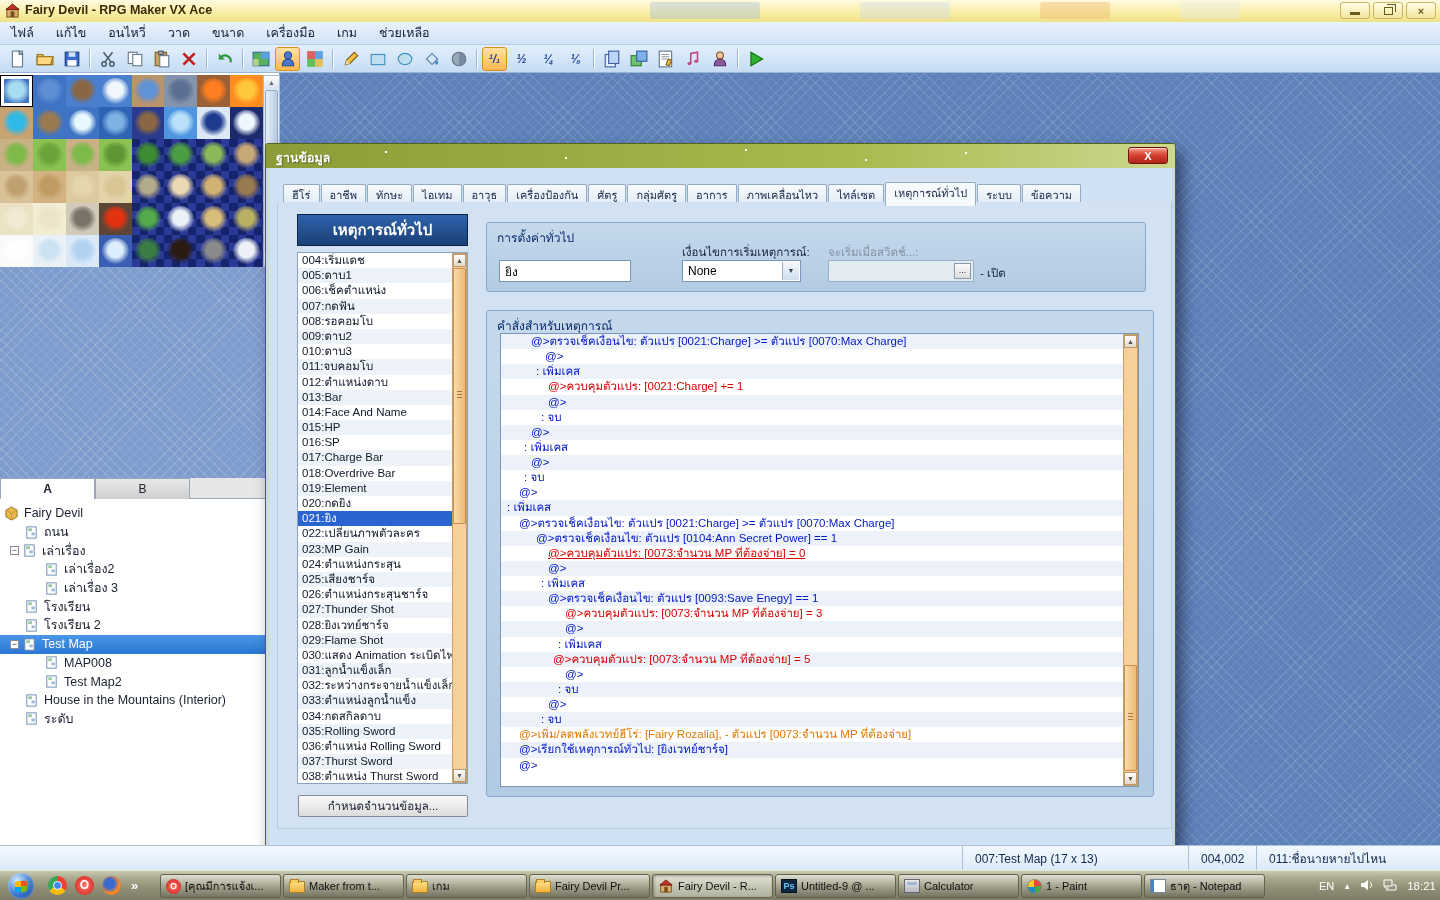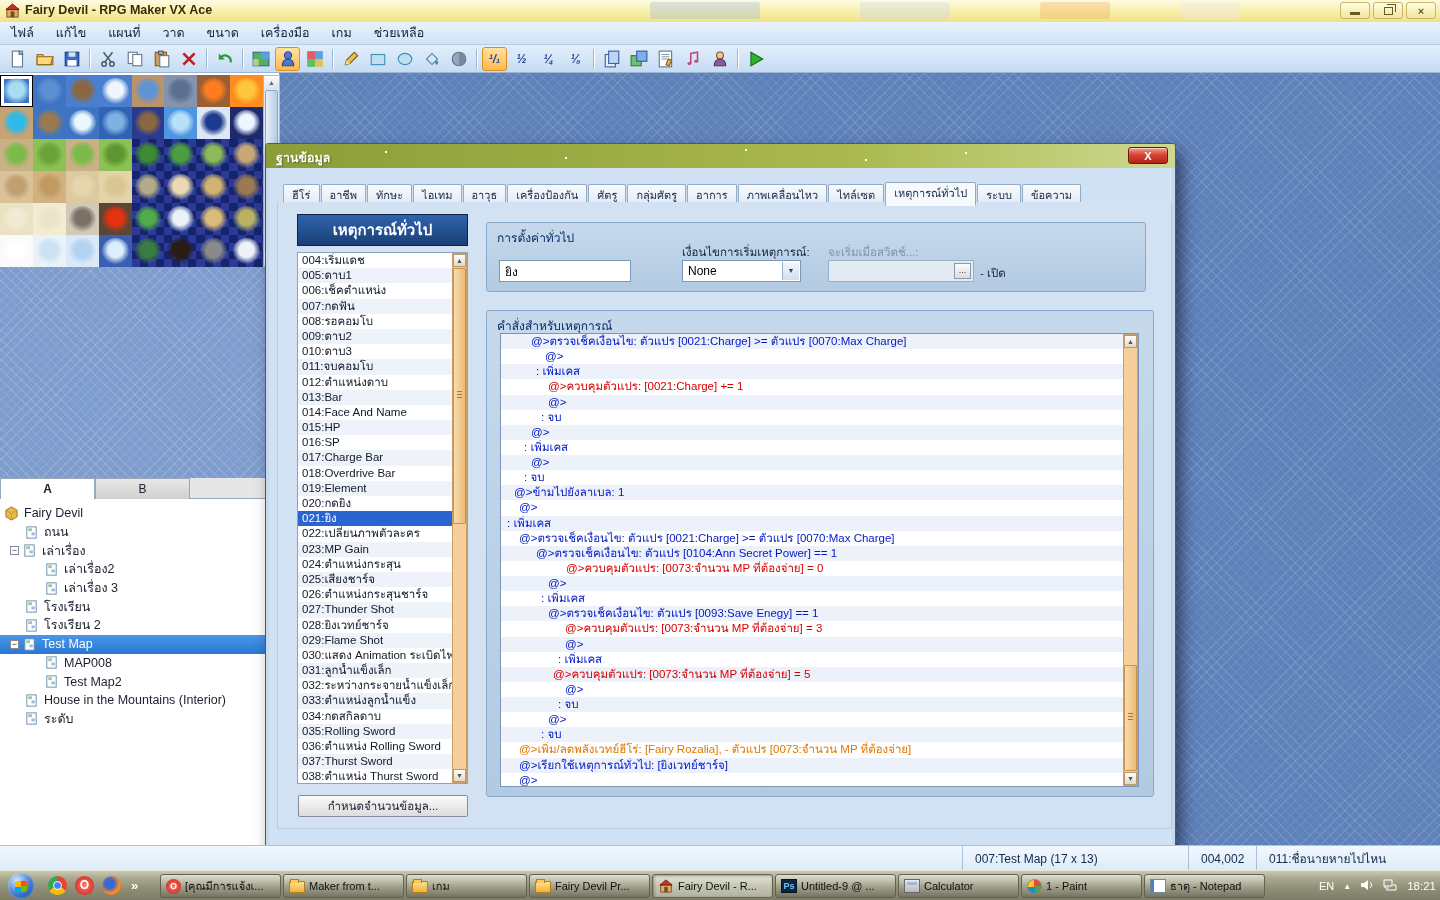--- a/index.html
+++ b/index.html
@@ -162,21 +162,21 @@
         </div>
       <div class="wb">
           <span>×</span>
         </div>
     </div>
   </div>
 
   <div id="menubar">
       <div class="menu-item">ไฟล์</div>
       <div class="menu-item">แก้ไข</div>
-      <div class="menu-item">แผนที่</div>
+      <div class="menu-item">อนไหวี่</div>
       <div class="menu-item">วาด</div>
       <div class="menu-item">ขนาด</div>
       <div class="menu-item">เครื่องมือ</div>
       <div class="menu-item">เกม</div>
       <div class="menu-item">ช่วยเหลือ</div>
     </div>
   <div id="toolbar">
       <div class="tb-btn">
         <svg width="18" height="18" viewBox="0 0 16 16">
           <rect x="3" y="1" width="9" height="14" fill="#fff" stroke="#667a90"></rect>
@@ -596,26 +596,25 @@
                   <div class="code-line alt"><span class="ct ct-b" style="margin-left: 30px;">@&gt;ตรวจเช็คเงื่อนไข: ตัวแปร [0021:Charge] &gt;= ตัวแปร [0070:Max Charge]</span></div>
                   <div class="code-line"><span class="ct ct-b" style="margin-left: 44px;">@&gt;</span></div>
                   <div class="code-line alt"><span class="ct ct-b" style="margin-left: 35px;">:  เพิ่มเคส</span></div>
                   <div class="code-line"><span class="ct ct-r" style="margin-left: 47px;">@&gt;ควบคุมตัวแปร: [0021:Charge] += 1</span></div>
                   <div class="code-line alt"><span class="ct ct-b" style="margin-left: 47px;">@&gt;</span></div>
                   <div class="code-line"><span class="ct ct-b" style="margin-left: 40px;">:  จบ</span></div>
                   <div class="code-line alt"><span class="ct ct-b" style="margin-left: 30px;">@&gt;</span></div>
                   <div class="code-line"><span class="ct ct-b" style="margin-left: 23px;">:  เพิ่มเคส</span></div>
                   <div class="code-line alt"><span class="ct ct-b" style="margin-left: 30px;">@&gt;</span></div>
                   <div class="code-line"><span class="ct ct-b" style="margin-left: 23px;">:  จบ</span></div>
-                  <div class="code-line alt"><span class="ct ct-b" style="margin-left: 13px;">@&gt;ข้ามไปยังลาเบล: 1</span></div>
                   <div class="code-line"><span class="ct ct-b" style="margin-left: 18px;">@&gt;</span></div>
                   <div class="code-line alt"><span class="ct ct-b" style="margin-left: 6px;">:  เพิ่มเคส</span></div>
                   <div class="code-line"><span class="ct ct-b" style="margin-left: 18px;">@&gt;ตรวจเช็คเงื่อนไข: ตัวแปร [0021:Charge] &gt;= ตัวแปร [0070:Max Charge]</span></div>
                   <div class="code-line alt"><span class="ct ct-b" style="margin-left: 35px;">@&gt;ตรวจเช็คเงื่อนไข: ตัวแปร [0104:Ann Secret Power] == 1</span></div>
-                  <div class="code-line"><span class="ct ct-r" style="margin-left: 65px;">@&gt;ควบคุมตัวแปร: [0073:จำนวน MP ที่ต้องจ่าย] = 0</span></div>
+                  <div class="code-line"><span class="ct ct-r" style="margin-left: 47px; text-decoration: underline;">@&gt;ควบคุมตัวแปร: [0073:จำนวน MP ที่ต้องจ่าย] = 0</span></div>
                   <div class="code-line alt"><span class="ct ct-b" style="margin-left: 47px;">@&gt;</span></div>
                   <div class="code-line"><span class="ct ct-b" style="margin-left: 40px;">:  เพิ่มเคส</span></div>
                   <div class="code-line alt"><span class="ct ct-b" style="margin-left: 47px;">@&gt;ตรวจเช็คเงื่อนไข: ตัวแปร [0093:Save Enegy] == 1</span></div>
                   <div class="code-line"><span class="ct ct-r" style="margin-left: 64px;">@&gt;ควบคุมตัวแปร: [0073:จำนวน MP ที่ต้องจ่าย] = 3</span></div>
                   <div class="code-line alt"><span class="ct ct-b" style="margin-left: 64px;">@&gt;</span></div>
                   <div class="code-line"><span class="ct ct-b" style="margin-left: 57px;">:  เพิ่มเคส</span></div>
                   <div class="code-line alt"><span class="ct ct-r" style="margin-left: 52px;">@&gt;ควบคุมตัวแปร: [0073:จำนวน MP ที่ต้องจ่าย] = 5</span></div>
                   <div class="code-line"><span class="ct ct-b" style="margin-left: 64px;">@&gt;</span></div>
                   <div class="code-line alt"><span class="ct ct-b" style="margin-left: 57px;">:  จบ</span></div>
                   <div class="code-line"><span class="ct ct-b" style="margin-left: 47px;">@&gt;</span></div>

